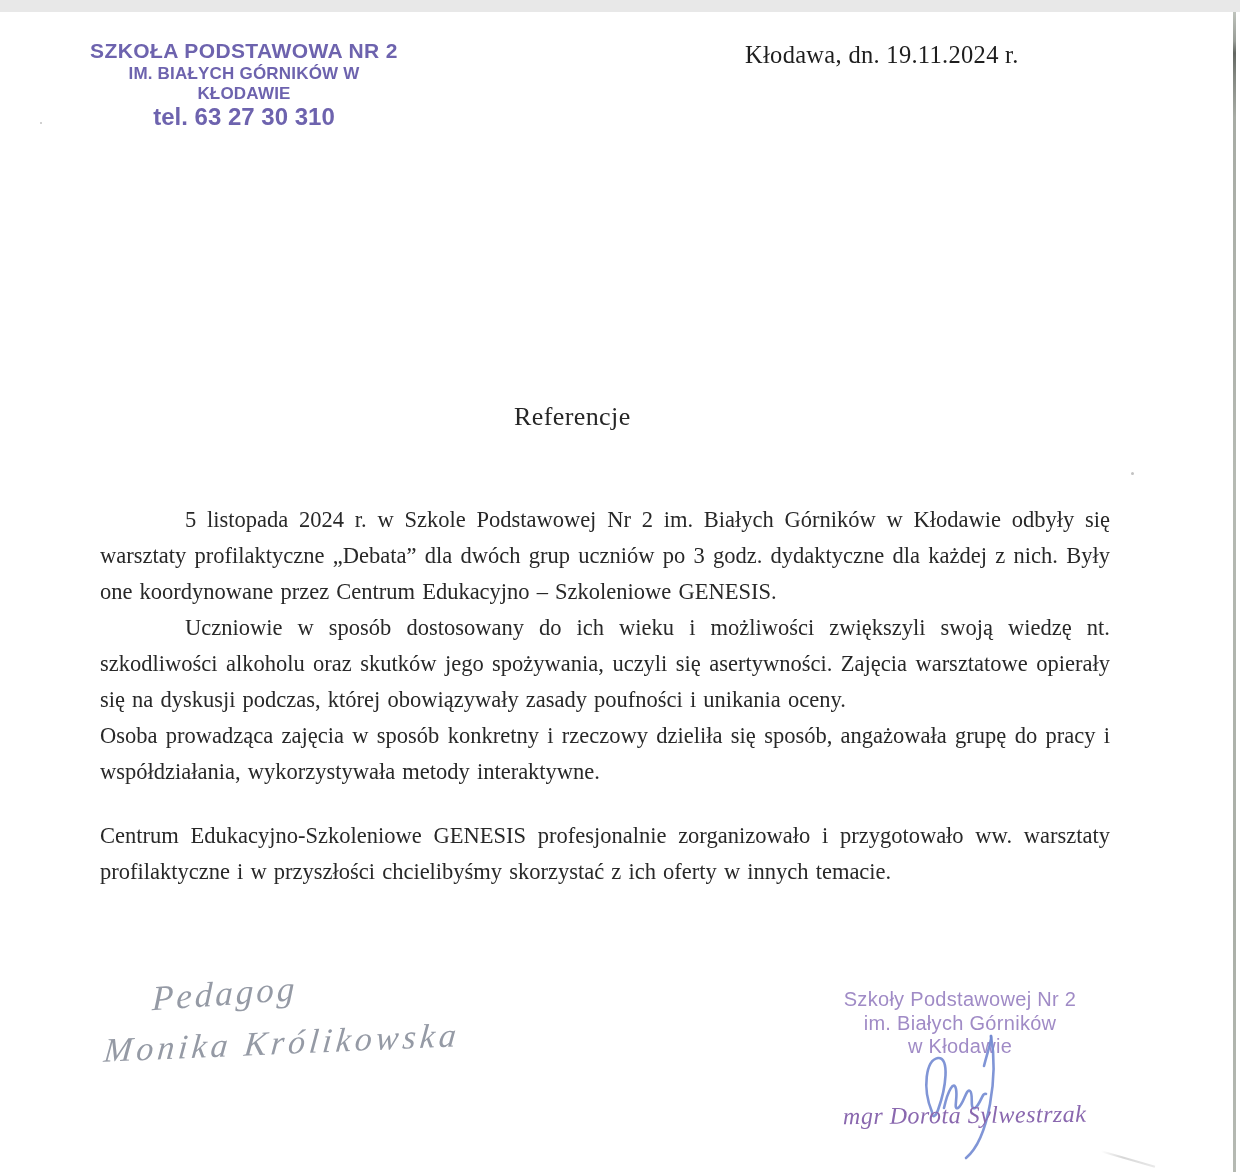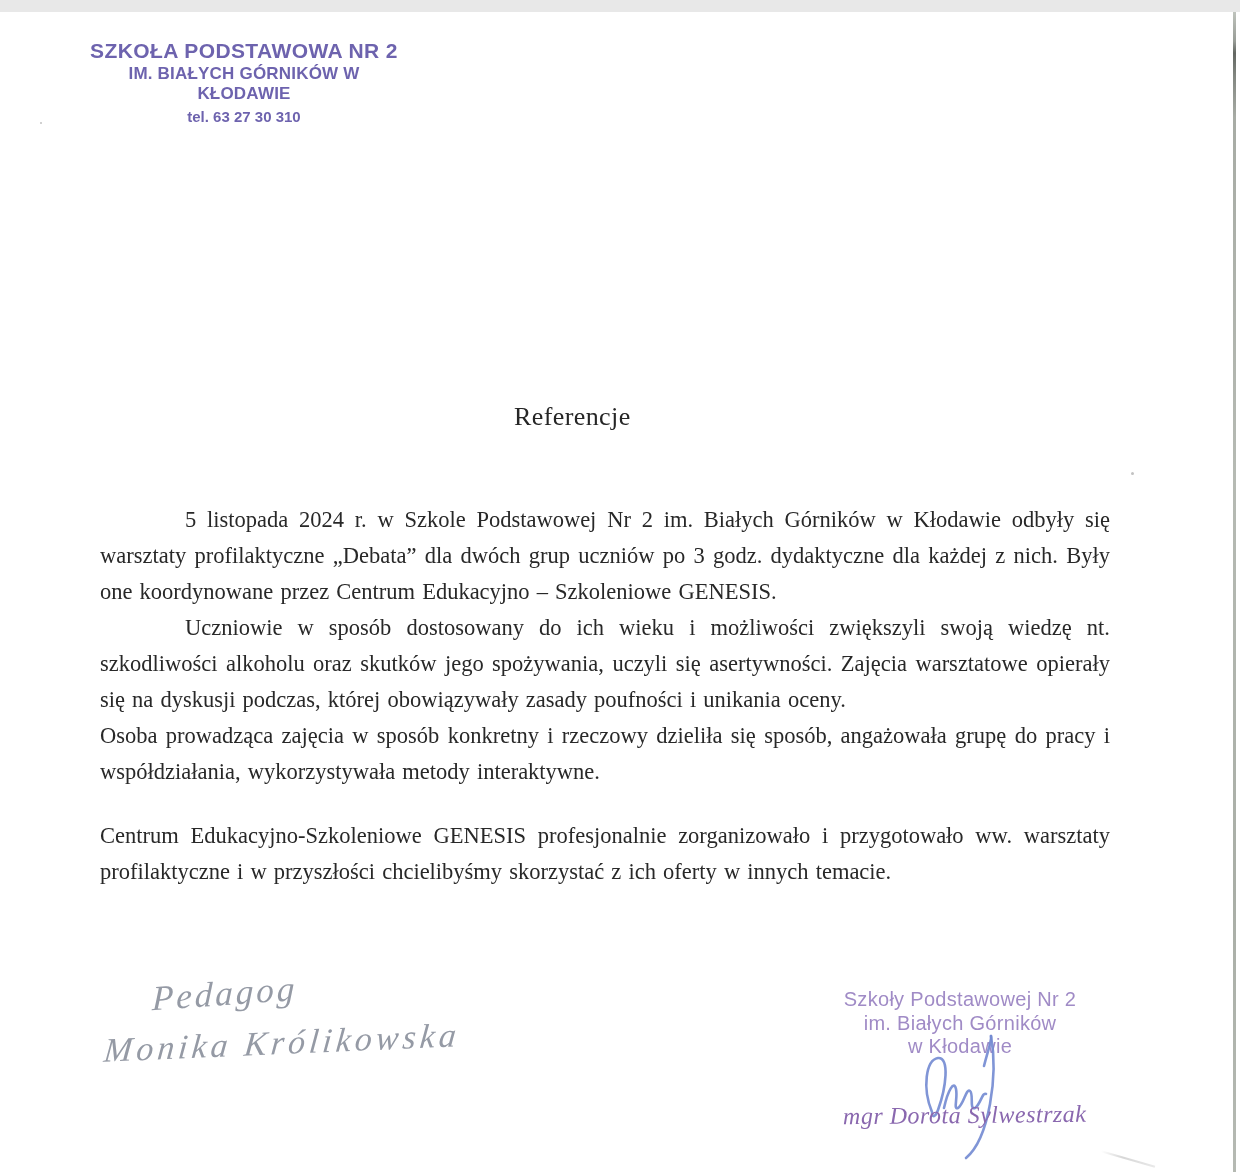--- a/index.html
+++ b/index.html
@@ -36,21 +36,21 @@
     position: absolute; left: 84px; top: 26px; width: 320px;
     text-align: center;
     color: #685dab;
     font-family: "Liberation Sans", sans-serif;
     font-weight: 700;
     opacity: .96;
   }
   .school-stamp .l1 { font-size: 21px; line-height: 26px; letter-spacing: .4px; }
   .school-stamp .l2 { font-size: 17px; line-height: 20px; letter-spacing: .2px; }
   .school-stamp .l3 { font-size: 19.5px; line-height: 26px; }
-  .school-stamp .l4 { font-size: 15px; line-height: 26px; }
+  .school-stamp .l4 { font-size: 24px; line-height: 26px; }
 
   
   .dateline {
     position: absolute; left: 745px; top: 29px;
     font-size: 24.5px; color: #1e1e1e; letter-spacing: .3px;
   }
 
   
   .doc-title {
     position: absolute; left: 514px; top: 390px;
@@ -125,20 +125,21 @@
   <div class="crease"></div>
   <div class="speck s1"></div>
   <div class="speck s2"></div>
 
   <div class="school-stamp">
     <div class="l1">SZKOŁA PODSTAWOWA NR 2</div>
     <div class="l2">IM. BIAŁYCH GÓRNIKÓW W KŁODAWIE</div>
     <div class="l4">tel. 63 27 30 310</div>
   </div>
 
+  <div class="dateline">Kłodawa, dn. 19.11.2024 r.</div>
 
   <div class="doc-title">Referencje</div>
 
   <div class="body-text">
     <p class="indent">5 listopada 2024 r. w Szkole Podstawowej Nr 2 im. Białych Górników w Kłodawie odbyły się warsztaty profilaktyczne „Debata”  dla dwóch grup uczniów po 3 godz. dydaktyczne dla każdej z nich. Były one koordynowane przez Centrum Edukacyjno – Szkoleniowe GENESIS.</p>
     <p class="indent">Uczniowie w sposób dostosowany do ich wieku i możliwości zwiększyli swoją wiedzę nt. szkodliwości alkoholu oraz skutków jego spożywania, uczyli się asertywności. Zajęcia warsztatowe opierały się na dyskusji podczas, której obowiązywały zasady poufności i unikania oceny.</p>
     <p>Osoba prowadząca zajęcia w sposób konkretny i rzeczowy dzieliła się sposób, angażowała grupę do pracy i współdziałania, wykorzystywała metody interaktywne.</p>
     <p class="gap-before">Centrum Edukacyjno-Szkoleniowe GENESIS profesjonalnie zorganizowało i przygotowało ww. warsztaty profilaktyczne  i  w przyszłości chcielibyśmy skorzystać z ich oferty w innych temacie.</p>
   </div>
 

